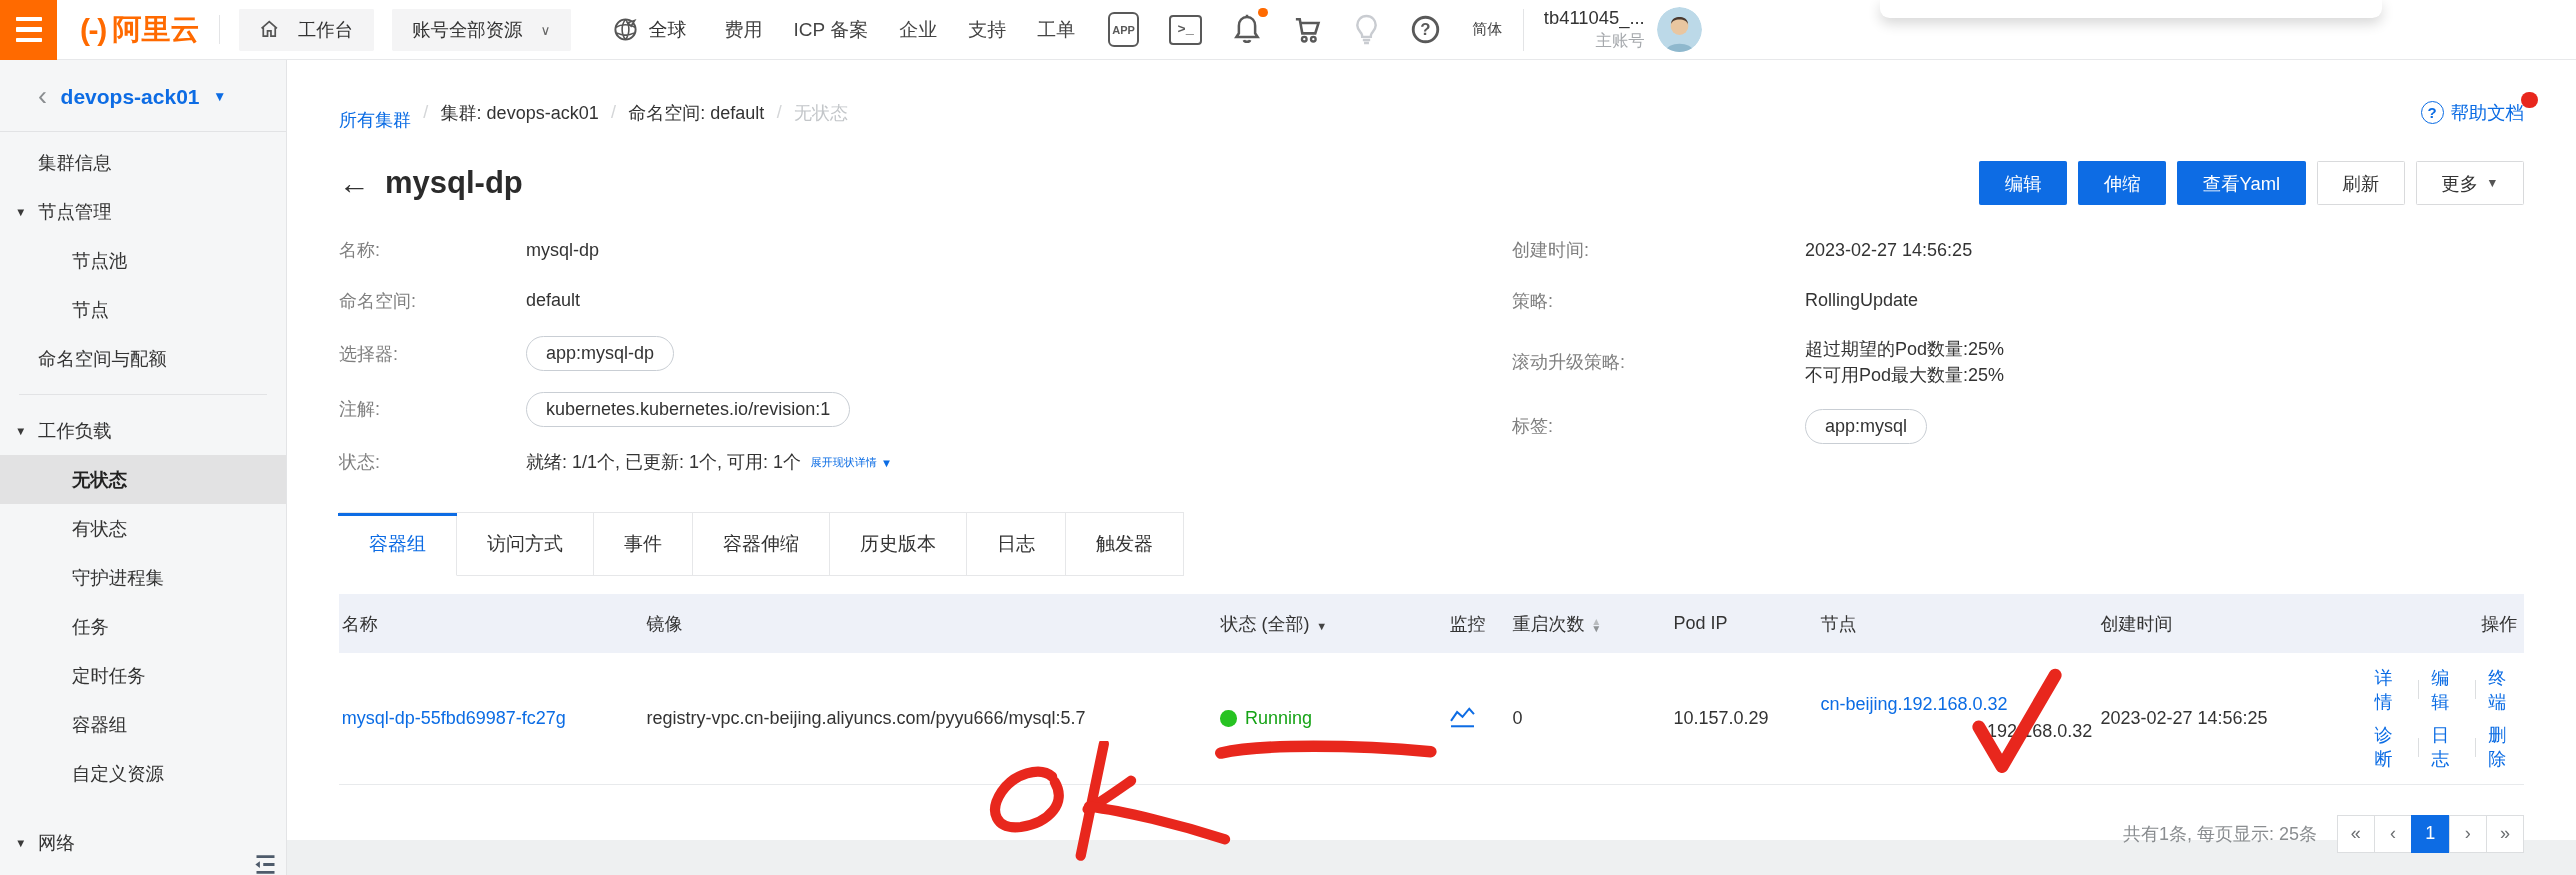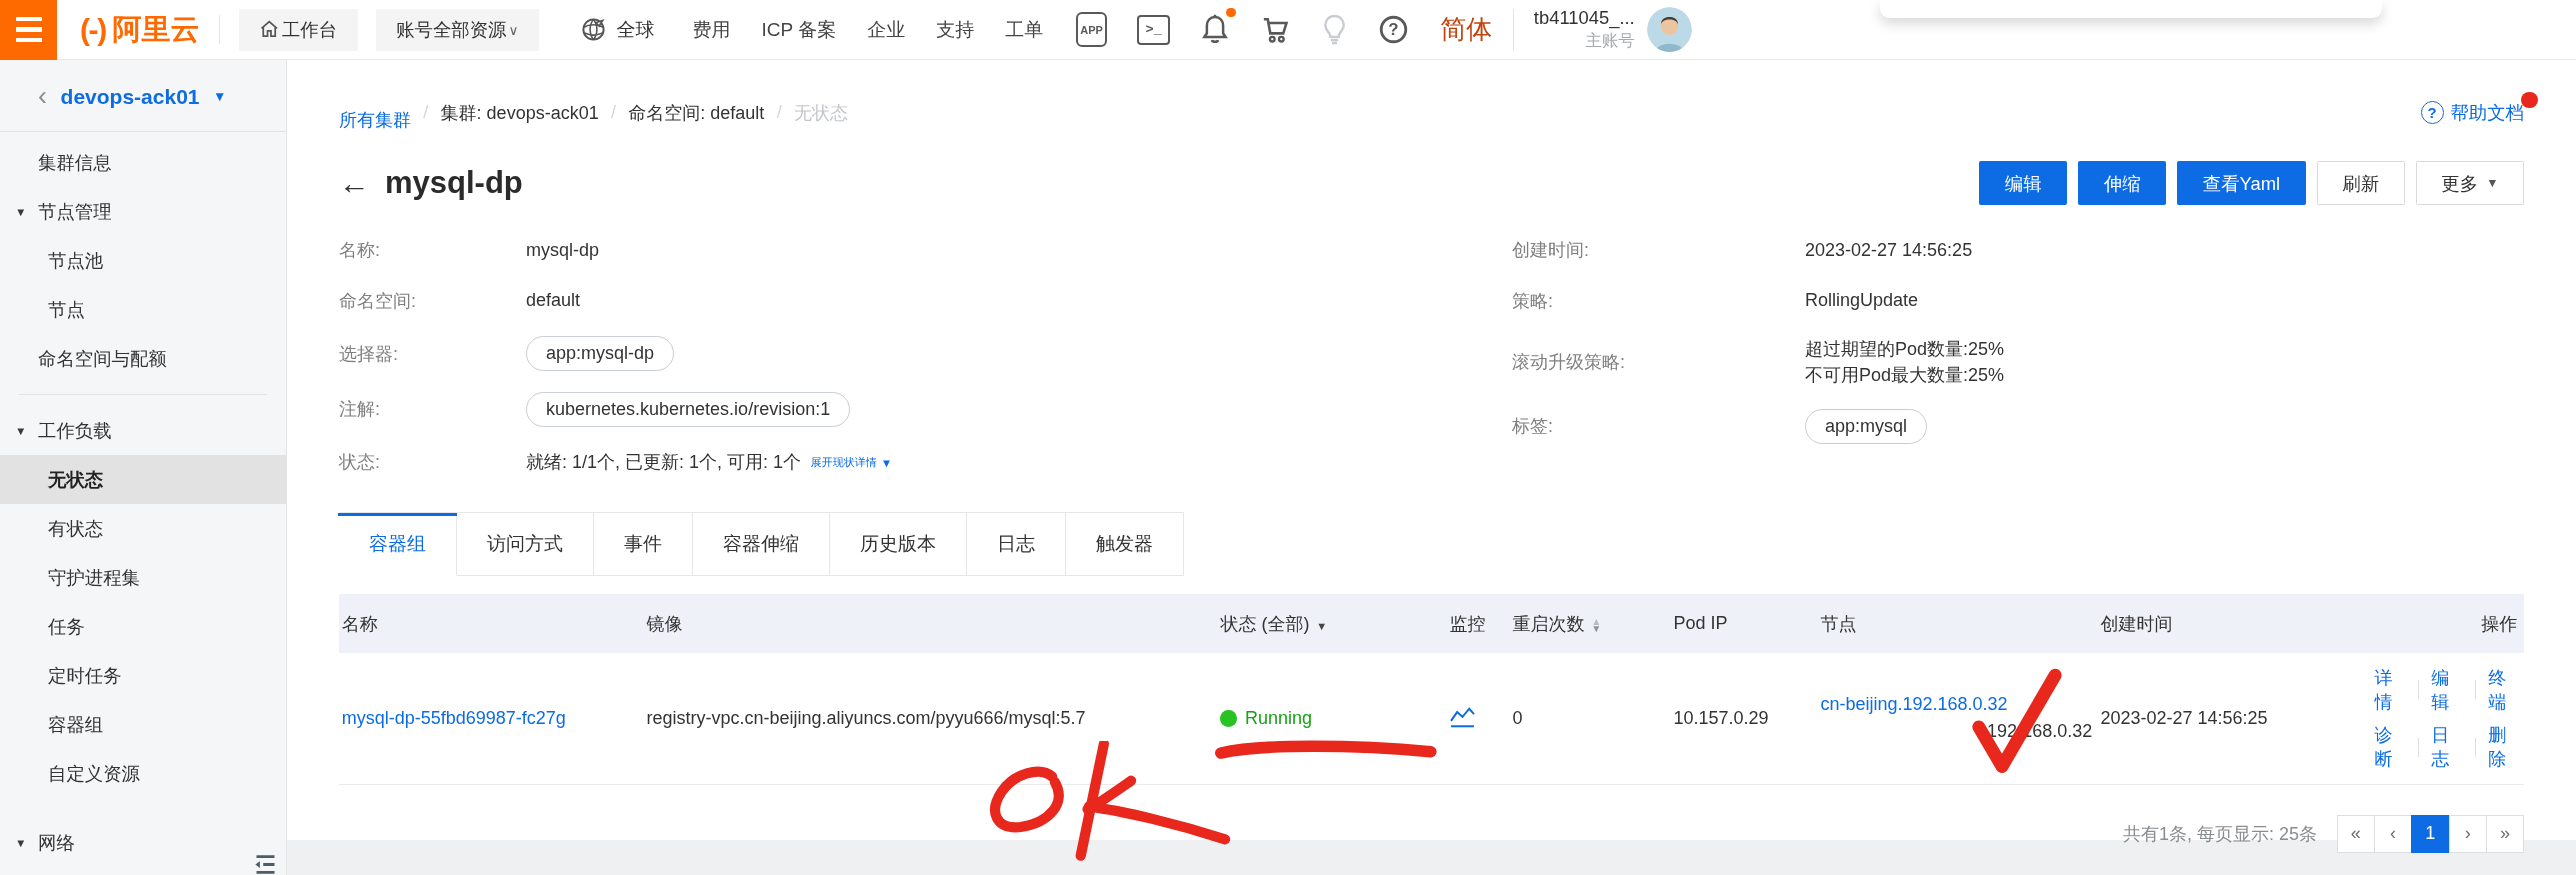--- a/index.html
+++ b/index.html
@@ -11,58 +11,58 @@
   .topbar{ position:relative; height:60px; background:#fff; border-bottom:0.7px solid #e7e8ea;
     display:flex; align-items:center; z-index:5; }
   .hamburger{ width:57px; height:60px; background:var(--c-orange); display:flex; flex-direction:column;
     justify-content:center; align-items:center; gap:6.1px; cursor:pointer; flex:0 0 auto;}
   .hamburger i{ display:block; width:26px; height:4.1px; background:#fff; border-radius:0.7px;}
   .logo{ display:flex; align-items:center; margin-left:23px; gap:6.8px; flex:0 0 auto;}
   .logo .mark{ color:var(--c-orange); font-weight:bold; font-size:30px; letter-spacing:-1.4px;}
   .logo .brand{ color:var(--c-orange); font-weight:bold; font-size:29px;}
   .vdiv{ width:1.4px; height:29px; background:#e3e4e6; margin:0 19px; flex:0 0 auto;}
   .top-chip{ height:42px; background:#f4f4f5; border-radius:1.4px; display:flex; align-items:center;
-    gap:2px; padding:0 20.5px; font-size:18.4px; color:#333; margin-right:18px; cursor:pointer; flex:0 0 auto;}
+    gap:18px; padding:0 20.5px; font-size:18.4px; color:#333; margin-right:18px; cursor:pointer; flex:0 0 auto;}
   .top-chip .carat{ font-size:13.6px; color:#666;}
   .globe-item{ display:flex; align-items:center; gap:9.6px; font-size:19px; color:#333; margin-left:23px; cursor:pointer; flex:0 0 auto;}
   .icon-svg{ display:inline-block; vertical-align:middle; }
   .top-search{ margin-left:auto; width:570px; height:42px; background:#f2f3f5; border-radius:1.4px;
     display:flex; align-items:center; padding:0 18px; gap:11px; flex:0 0 auto;}
   .top-search input{ border:none; outline:none; background:transparent; font-size:18.4px; color:#333; width:100%;}
   .top-search input::placeholder{ color:#b8babd; }
   .top-links{ display:flex; align-items:center; gap:31px; margin-left:38px; flex:0 0 auto;}
   .top-links .tlink{ font-size:19px; color:#444; cursor:pointer; white-space:nowrap;}
   .top-icons{ display:flex; align-items:center; gap:30px; margin-left:33px; flex:0 0 auto;}
   .tico{ position:relative; display:flex; align-items:flex-start; justify-content:center; cursor:pointer;}
   .app-ico{ width:31px; height:35px; border:2px solid #595959; border-radius:6.1px; color:#595959;
     font-size:11px; font-weight:bold; display:flex; align-items:center; justify-content:center;}
   .term-ico{ width:33px; height:30px; border:2px solid #595959; border-radius:4.1px; color:#595959;
     font-family:"Liberation Mono","DejaVu Sans Mono",monospace; font-size:13.6px; font-weight:bold;
     display:flex; align-items:center; justify-content:center;}
   .badge-dot{ position:absolute; top:-5.5px; right:-5.5px; width:9.6px; height:9.6px; border-radius:50%; background:var(--c-orange);}
-  .lang{ font-size:26px; color:#c2410c; margin-left:31px; cursor:pointer; flex:0 0 auto;}
+  .lang{ font-size:15px; color:#404040; margin-left:31px; cursor:pointer; flex:0 0 auto;}
   .acct-div{ width:0.7px; height:42px; background:#e3e4e6; margin:0 20.5px; flex:0 0 auto;}
   .account{ display:flex; flex-direction:column; align-items:flex-end; gap:1.4px; flex:0 0 auto;}
   .acct-name{ font-size:18.4px; color:#333;}
   .acct-type{ font-size:16.4px; color:#a6a9ad;}
   .avatar{ width:45px; height:45px; border-radius:50%; overflow:hidden; margin:0 4.1px 0 12.3px; flex:0 0 auto;}
   .top-popup{ position:absolute; left:1880px; top:0; width:502px; height:18px; background:#fff;
     border-radius:0 0 9.6px 9.6px; box-shadow:0 5.5px 12.3px rgba(0,0,0,.16); z-index:6;}
 
   
   .layout{ display:flex; height:816px; }
   .sidebar{ position:relative; width:287px; background:#f5f6f7; border-right:0.7px solid #e3e4e6; flex:0 0 auto; overflow:hidden;}
   .cluster-head{ display:flex; align-items:center; gap:13.6px; padding:23px 0 20.5px 38px; }
   .back-chev{ color:#8a8d90; font-size:27px; line-height:1; cursor:pointer;}
   .cluster-name{ color:var(--c-primary); font-weight:bold; font-size:21px; cursor:pointer;}
   .cluster-carat{ color:var(--c-primary); font-size:13.6px; cursor:pointer;}
   .side-div{ height:0.7px; background:#e2e3e5; margin:0 0 6.8px 0;}
   .side-item{ position:relative; height:49px; display:flex; align-items:center; font-size:18.4px; color:#333;
     cursor:pointer; padding-left:38px;}
-  .side-item.lv2{ padding-left:48px; }
+  .side-item.lv2{ padding-left:72px; }
   .side-item.group{ padding-left:38px; }
   .side-item .tri{ position:absolute; left:15px; font-size:11.6px; color:#3a3a3a;}
   .side-item.selected{ background:#e2e2e3; font-weight:bold; color:#222;}
   .side-gap-div{ height:0.7px; background:#e2e3e5; margin:11px 19px 11px 19px;}
   .net-item{ margin-top:20.5px; }
   .collapse-ctl{ position:absolute; right:6.8px; bottom:-4.1px; color:#4e5b6b; cursor:pointer;}
 
   .main{ flex:1; background:#eef0f1; position:relative;}
   .main-card{ background:#fff; height:780px; padding:0 52px; position:relative;}
 

